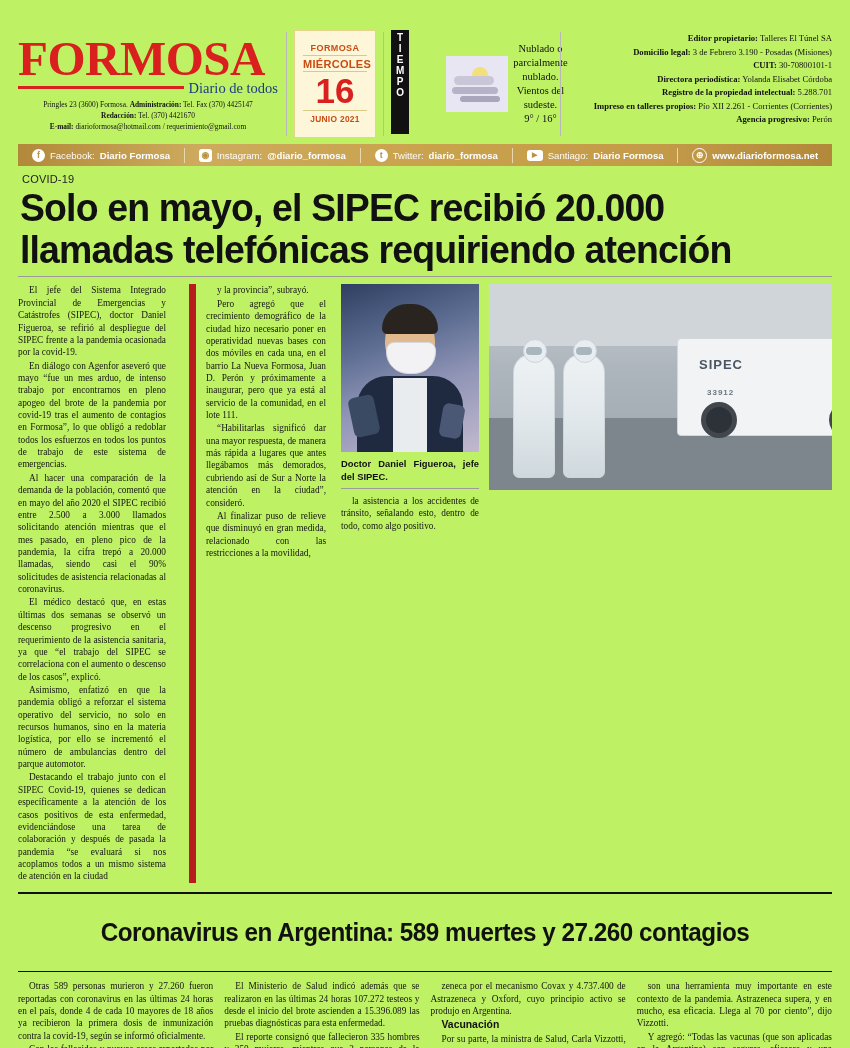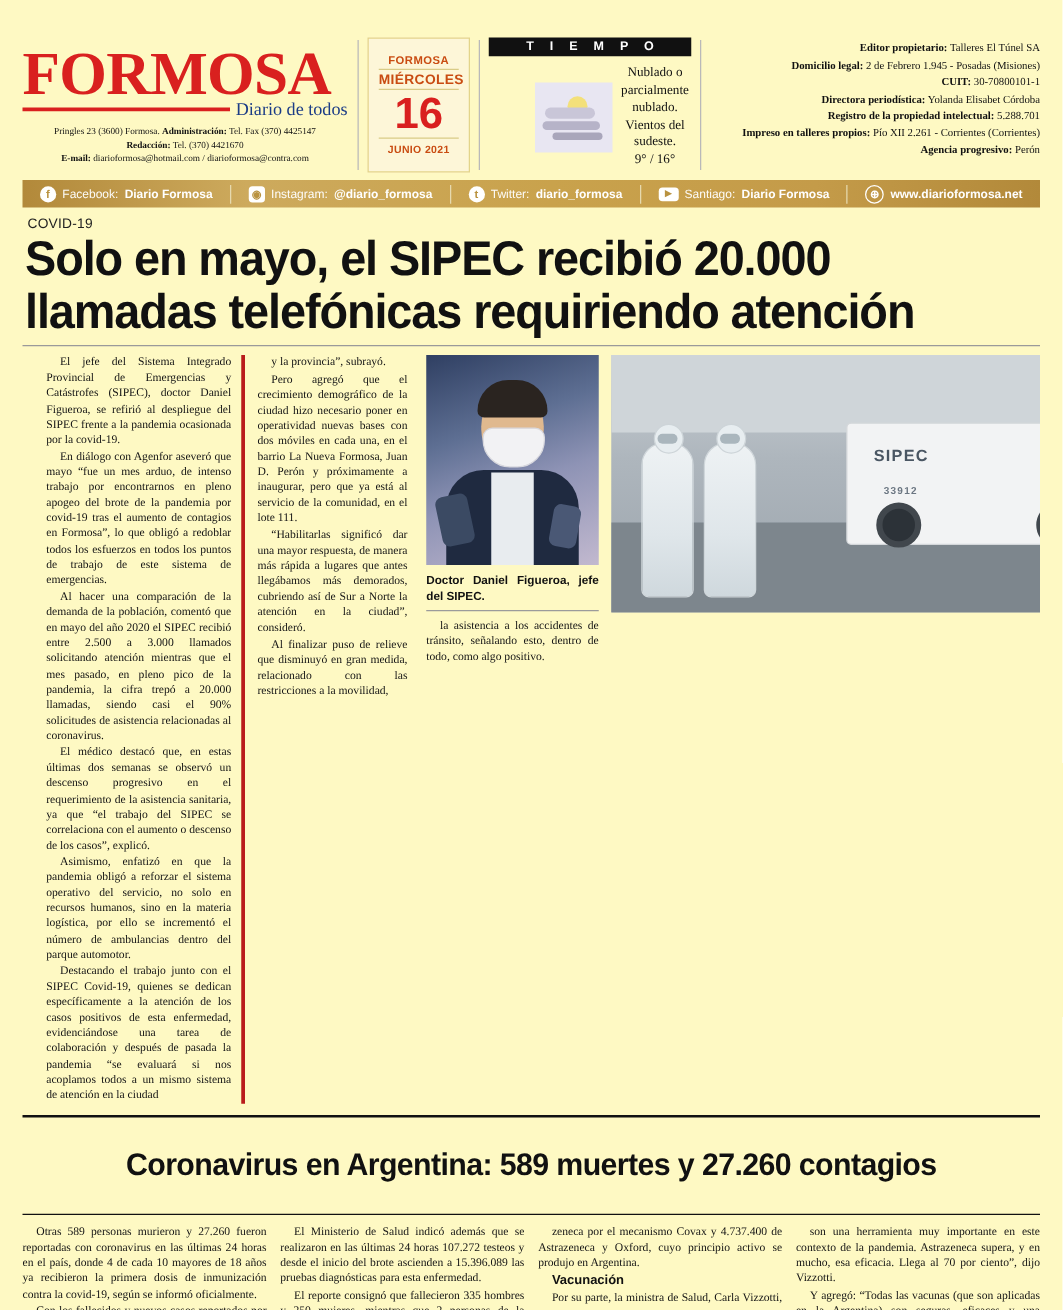--- a/index.html
+++ b/index.html
@@ -13,21 +13,21 @@
     font-family: "Liberation Serif", serif;
     color: #111;
     overflow: hidden;
   }
   .page {
     position: relative;
     width: 850px;
     height: 1048px;
     box-sizing: border-box;
     padding: 0 18px;
-    background: #fef9c3;
+    background: #bef264;
   }
 
   
   .masthead {
     display: flex;
     align-items: stretch;
     height: 108px;
     padding-top: 30px;
     box-sizing: content-box;
   }
@@ -135,21 +135,21 @@
     color: #c94c12;
     letter-spacing: 0.3px;
     padding-top: 3px;
   }
 
   .mh-weather {
     flex: 0 0 162px;
     width: 162px;
     margin: 0 7px;
     display: flex;
-    flex-direction: column;
+    flex-direction: row;
   }
   .wx-title {
     background: #111;
     color: #fff;
     font-family: "Liberation Sans", sans-serif;
     font-weight: bold;
     font-size: 10px;
     letter-spacing: 5px;
     text-align: center;
     padding: 2px 0 2px 5px;
@@ -276,21 +276,21 @@
   }
   .col {
     font-size: 9.3px;
     line-height: 1.33;
     text-align: justify;
     color: #141414;
   }
   .col p { margin: 0 0 0; text-indent: 11px; }
   .col p + p { margin-top: 1px; }
 
-  .tc1 { flex: 0 0 148px; width: 148px; padding-right: 8px; border-right: 3px solid #b91c1c; margin-left: 19px; }
+  .tc1 { flex: 0 0 148px; width: 148px; padding-right: 23px; border-right: 7px solid #b91c1c; }
   .tc2 { flex: 0 0 120px; width: 120px; padding-right: 5px; }
   .tc3 { flex: 0 0 138px; width: 138px; }
   .tc4 { flex: 1 1 auto; }
 
   .photo-portrait {
     width: 138px;
     height: 168px;
     background: linear-gradient(160deg,#2f3f62 0%,#5e6f93 35%,#8e93b5 60%,#c2b9cf 100%);
     position: relative;
     overflow: hidden;
@@ -452,21 +452,21 @@
       </div>
       <div class="logo-lines">
         <div>
           <span>Pringles 23 (3600) Formosa.</span>
           <b>Administración:</b><span> Tel. Fax (370) 4425147</span>
         </div>
         <div>
           <b>Redacción:</b><span> Tel. (370) 4421670</span>
         </div>
         <div>
-          <b>E-mail:</b><span> diarioformosa@hotmail.com  /  diarioformosa@contra.com</span>
+          <b>E-mail:</b><span> diarioformosa@hotmail.com  /  requerimiento@gmail.com</span>
         </div>
       </div>
     </div>
 
     <div class="mh-sep"></div>
 
     <div class="mh-date">
       <div class="dt-top">FORMOSA</div>
       <div class="dt-day">MIÉRCOLES</div>
       <div class="dt-num">16</div>
@@ -488,21 +488,21 @@
           <div>Nublado o parcialmente nublado. Vientos del sudeste.</div>
           <div>9° / 16°</div>
         </div>
       </div>
     </div>
 
     <div class="mh-sep"></div>
 
     <div class="mh-info">
       <div><b>Editor propietario:</b><span> Talleres El Túnel SA</span></div>
-      <div><b>Domicilio legal:</b><span> 2 de Febrero 1.945 - Posadas (Misiones)</span></div>
+      <div><b>Domicilio legal:</b><span> 3 de Febrero 3.190 - Posadas (Misiones)</span></div>
       <div><b>CUIT:</b><span> 30-70800101-1</span></div>
       <div><b>Directora periodística:</b><span> Yolanda Elisabet Córdoba</span></div>
       <div><b>Registro de la propiedad intelectual:</b><span> 5.288.701</span></div>
       <div><b>Impreso en talleres propios:</b><span> Pío XII 2.261 - Corrientes (Corrientes)</span></div>
       <div><b>Agencia progresivo:</b><span> Perón</span></div>
     </div>
   </div>
 
   <div class="social-bar">
     <div class="sb-item">

